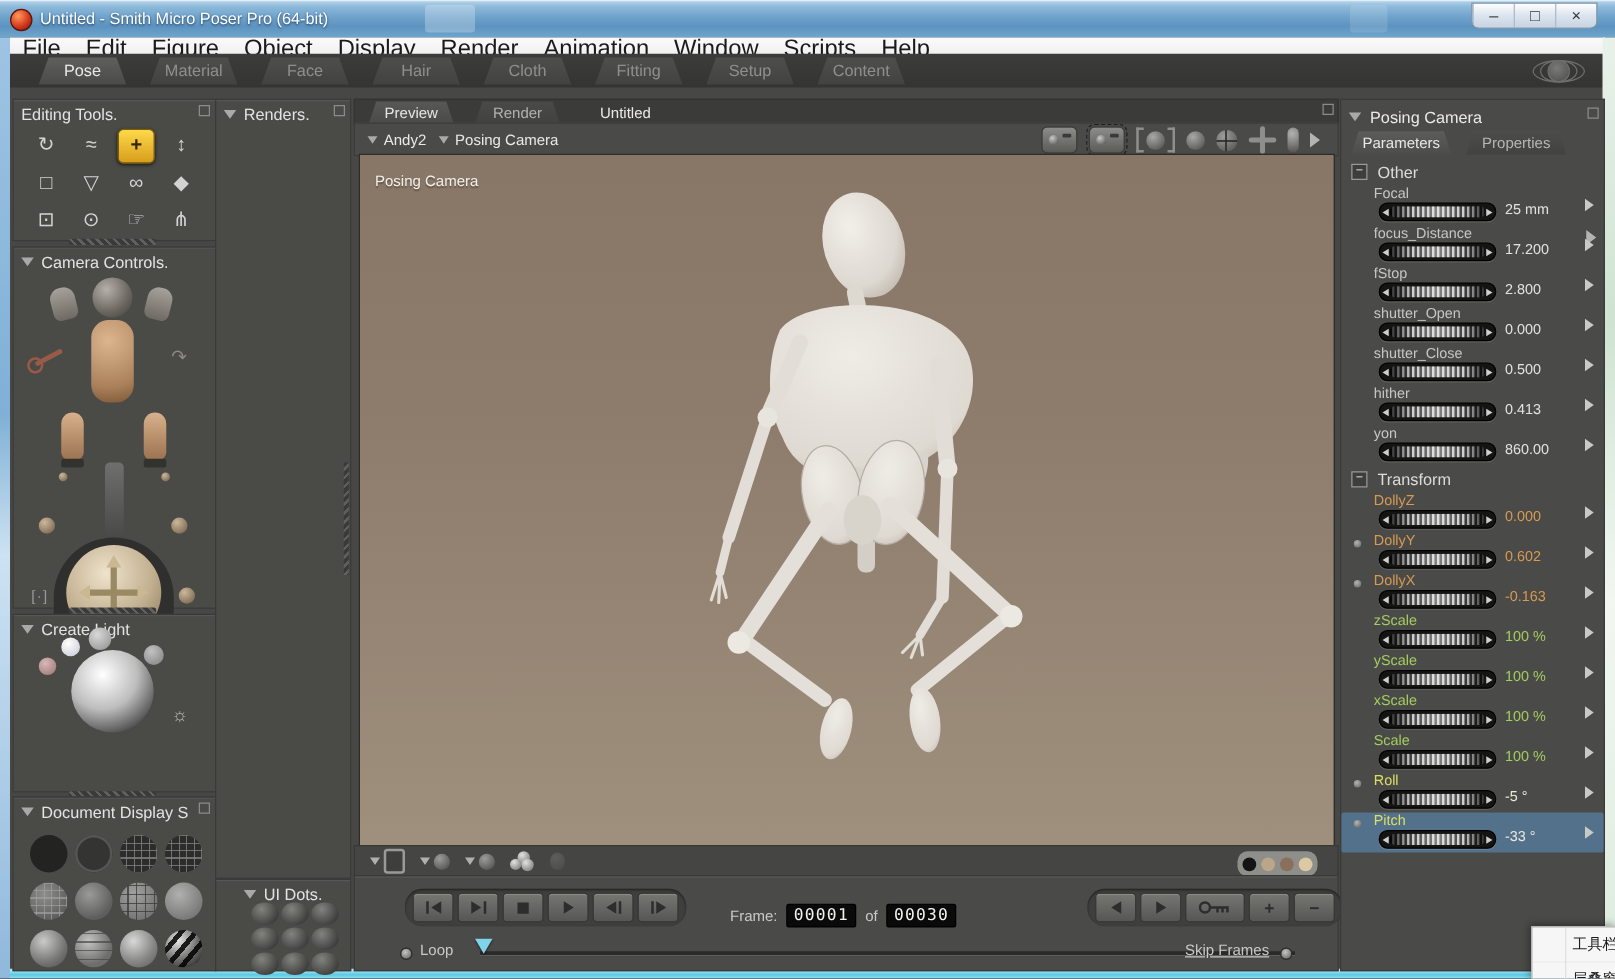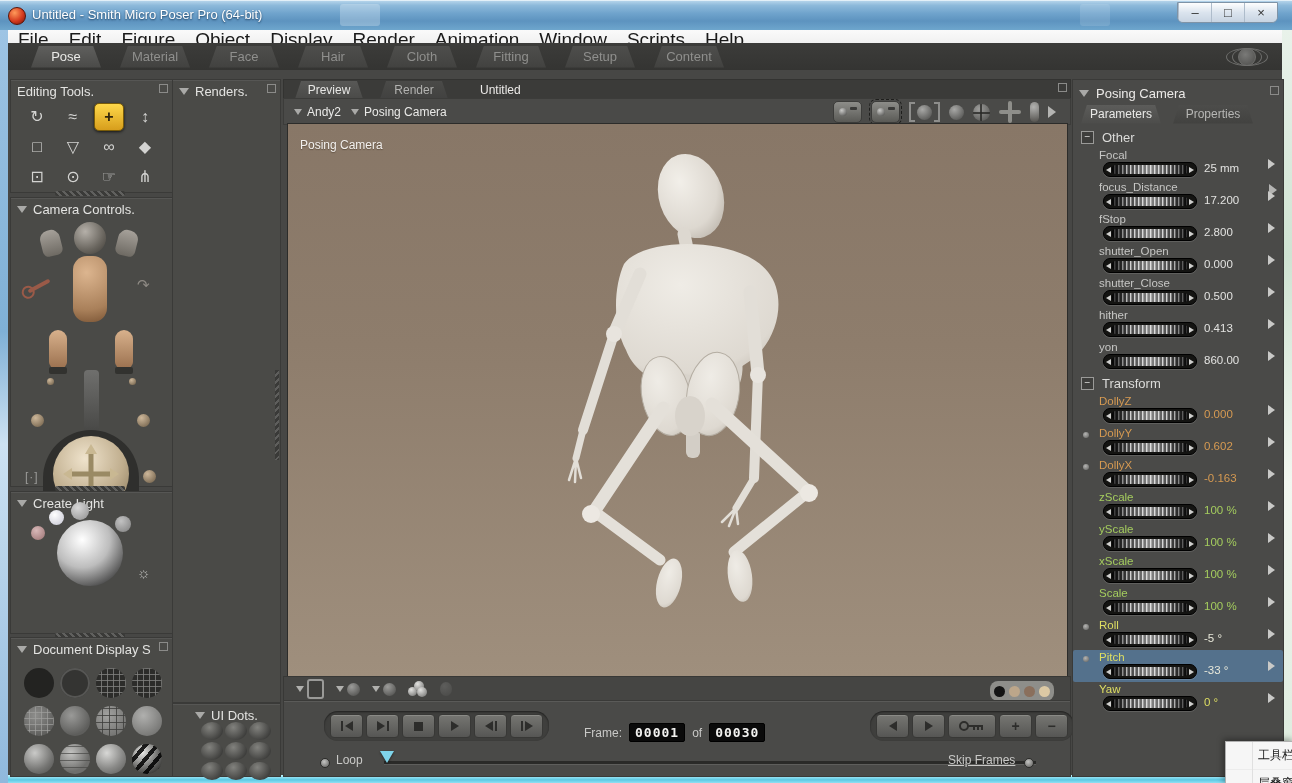--- a/index.html
+++ b/index.html
@@ -174,21 +174,21 @@
     background:linear-gradient(#76767 2,#565654);background:linear-gradient(#767672,#565654);
     border:1px solid #38383 6;border:1px solid #383836;box-shadow:inset 0 1px 0 #8a8a86;}
   .pbar{width:2px;height:10px;background:#2d2d2b;}
   .psq{width:9px;height:9px;background:#2d2d2b;}
   .ptri-l{width:0;height:0;border-top:5px solid transparent;border-bottom:5px solid transparent;border-right:8px solid #2d2d2b;}
   .ptri-r{width:0;height:0;border-top:5px solid transparent;border-bottom:5px solid transparent;border-left:8px solid #2d2d2b;}
   .abtn-wide{width:46px;}
   .abtn-glyph{font-size:14px;font-weight:bold;color:#2d2d2b;line-height:1;}
   #frame-row{position:absolute;left:300px;top:22px;display:flex;align-items:center;gap:7px;}
   .frame-label{font-size:12px;color:#c9c9c7;}
-  .frame-box{font-family:"DejaVu Sans Mono","Liberation Mono",monospace;font-size:13px;font-weight:bold;
+  .frame-box{font-family:"DejaVu Sans Mono","Liberation Mono",monospace;font-size:13px;font-weight:normal;
     color:#f2f2f0;background:#0a0a0a;padding:1px 5px;letter-spacing:1px;border-radius:2px;border:1px solid #000;}
   #loop-row{position:absolute;left:0;top:48px;width:786px;height:24px;}
   .radio{width:8px;height:8px;border-radius:50%;background:radial-gradient(circle at 40% 35%,#cscsc3,#5a5a58);background:radial-gradient(circle at 40% 35%,#c5c5c3,#5a5a58);border:1px solid #2c2c2a;}
   #timeline{position:absolute;left:100px;top:12px;width:652px;height:3px;background:#2a2a28;border-bottom:1px solid #5e5e5c;}
   #tl-handle{position:absolute;left:96px;top:2px;width:0;height:0;
     border-left:7px solid transparent;border-right:7px solid transparent;border-top:12px solid #7fd4ea;
     filter:drop-shadow(0 1px 1px rgba(0,0,0,.5));}
   .side-label{font-size:12px;color:#c9c9c7;}
 
   
@@ -853,32 +853,20 @@
           <div class="p-line">
             <div class="dial">
               <span class="dtri-l"></span>
               <span class="dial-track"></span>
               <span class="dtri-r"></span>
             </div>
             <span class="p-value c-white">-33 °</span>
           </div>
           <span class="p-arrow"></span>
         </div>
-        <div class="p-row">
-          <span class="p-label c-yellow">Yaw</span>
-          <div class="p-line">
-            <div class="dial">
-              <span class="dtri-l"></span>
-              <span class="dial-track"></span>
-              <span class="dtri-r"></span>
-            </div>
-            <span class="p-value c-yellow">0 °</span>
-          </div>
-          <span class="p-arrow"></span>
-        </div>
       </div>
   </div>
 
   <div id="popup" class="abs">
       <div class="pop-item">工具栏</div>
       <div class="pop-item">层叠窗口</div>
     </div>
 
 </div>
 

